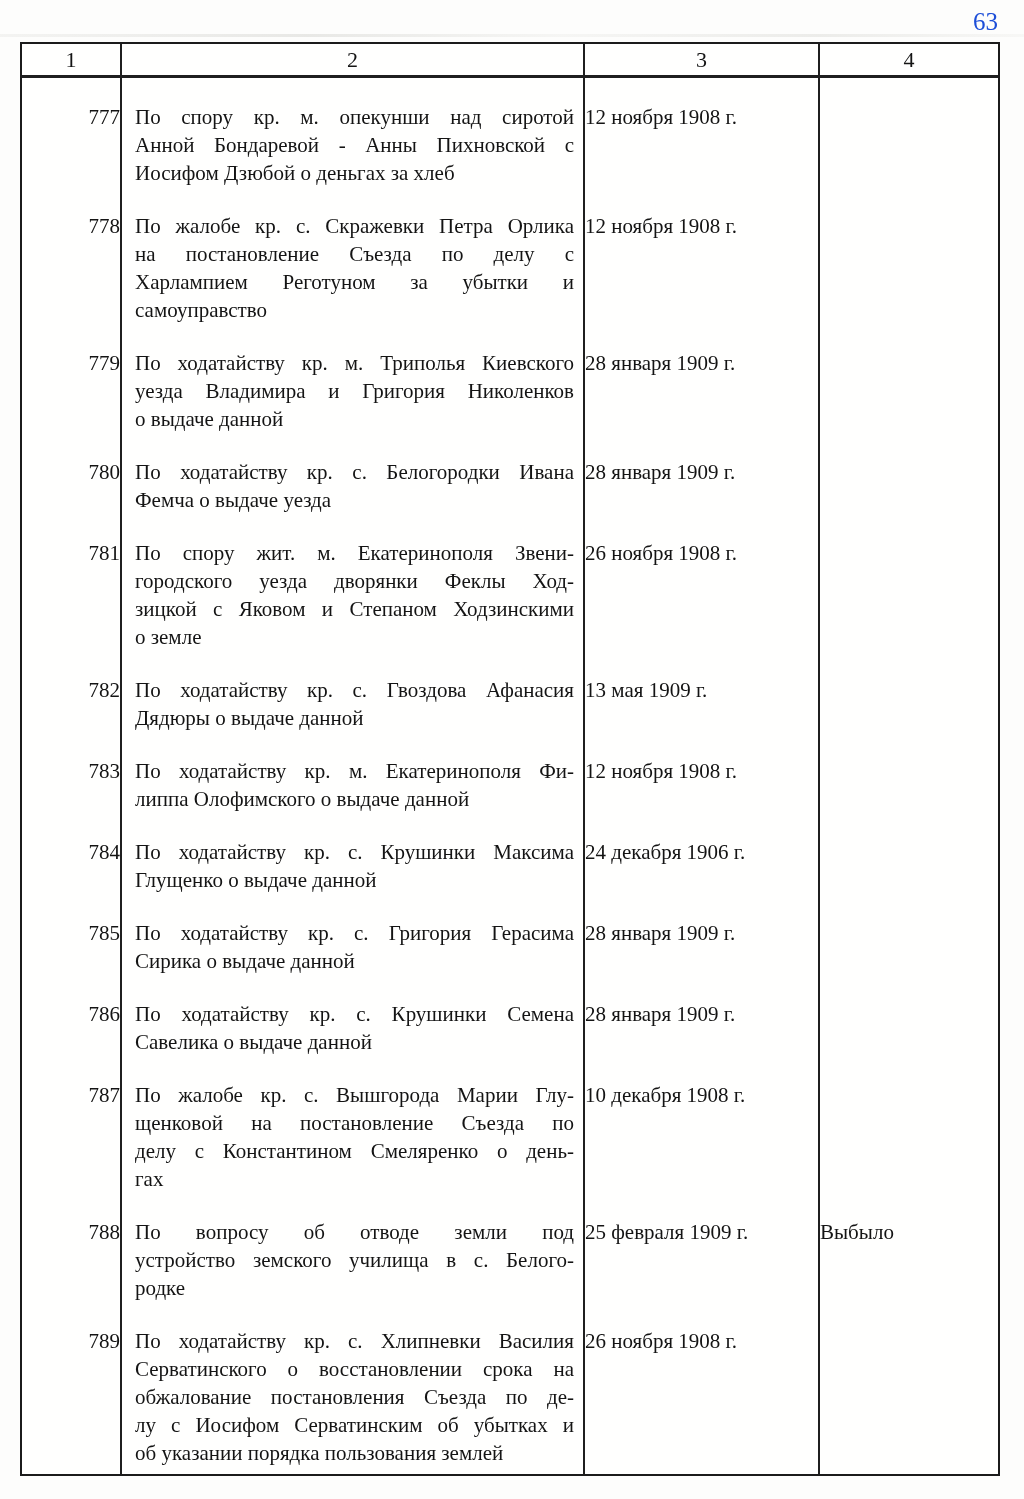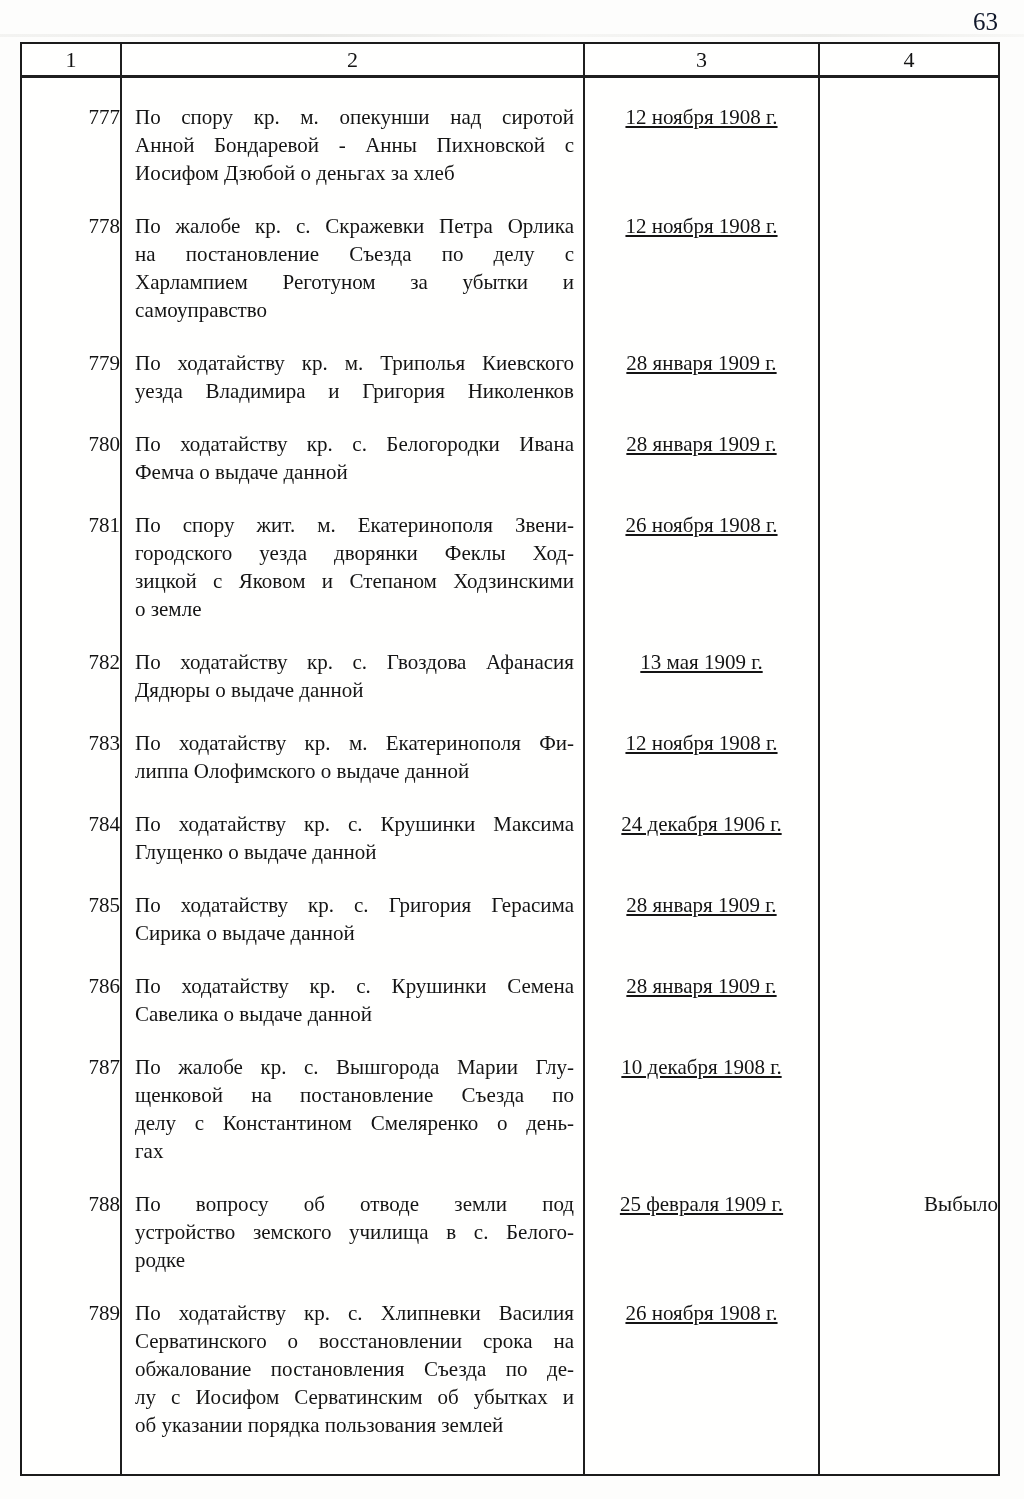--- a/index.html
+++ b/index.html
@@ -8,21 +8,21 @@
     background: #fdfdfc;
     font-family: "Liberation Serif", "DejaVu Serif", serif;
     color: #141414;
     overflow: hidden;
     position: relative;
   }
   .page-number {
     position: absolute;
     top: 8px; right: 26px;
     font-size: 25px;
-    color: #0f172a;
+    color: #1d4ed8;
   }
   .scan-smudge {
     position: absolute;
     left: 0; top: 34px;
     width: 100%; height: 3px;
     background: linear-gradient(90deg, #f1f1ef 0%, #e3e3e0 30%, #f4f4f2 55%, #e8e8e5 80%, #f6f6f4 100%);
     opacity: 0.8;
   }
   .doc-table {
     position: absolute;
@@ -45,22 +45,22 @@
     line-height: 1;
   }
   .br { border-right: 2px solid #1f1f1f; }
   .cell {
     padding-top: 25px;
     font-size: 21px;
     line-height: 28px;
   }
   .cnum { text-align: right; }
   .cdesc { padding-left: 13px; padding-right: 9px; }
-  .cdate { text-align: center; text-decoration: underline; }
-  .cnote { text-align: right; }
+  .cdate { text-align: left; }
+  .cnote { text-align: left; }
   .tline { text-align: justify; text-align-last: justify; }
   .tline.last { text-align-last: left; }
   .fc { min-height: 4px; }
 </style>
 </head>
 <body>
 
 <div class="page-number">63</div>
 <div class="scan-smudge"></div>
 
@@ -88,28 +88,29 @@
         <div class="tline">Харлампием Реготуном за убытки и</div>
         <div class="tline last">самоуправство</div>
       </div>
     <div class="cell cdate br">12 ноября 1908 г.</div>
     <div class="cell cnote"></div>
 
     <div class="cell cnum br">779</div>
     <div class="cell cdesc br">
         <div class="tline">По ходатайству кр. м. Триполья Киевского</div>
         <div class="tline">уезда Владимира и Григория Николенков</div>
+        <div class="tline last">о выдаче данной</div>
       </div>
     <div class="cell cdate br">28 января 1909 г.</div>
     <div class="cell cnote"></div>
 
     <div class="cell cnum br">780</div>
     <div class="cell cdesc br">
         <div class="tline">По ходатайству кр. с. Белогородки Ивана</div>
-        <div class="tline last">Фемча о выдаче данной</div>
+        <div class="tline last">Фемча о выдаче уезда</div>
       </div>
     <div class="cell cdate br">28 января 1909 г.</div>
     <div class="cell cnote"></div>
 
     <div class="cell cnum br">781</div>
     <div class="cell cdesc br">
         <div class="tline">По спору жит. м. Екатеринополя Звени-</div>
         <div class="tline">городского уезда дворянки Феклы Ход-</div>
         <div class="tline">зицкой с Яковом и Степаном Ходзинскими</div>
         <div class="tline last">о земле</div>

